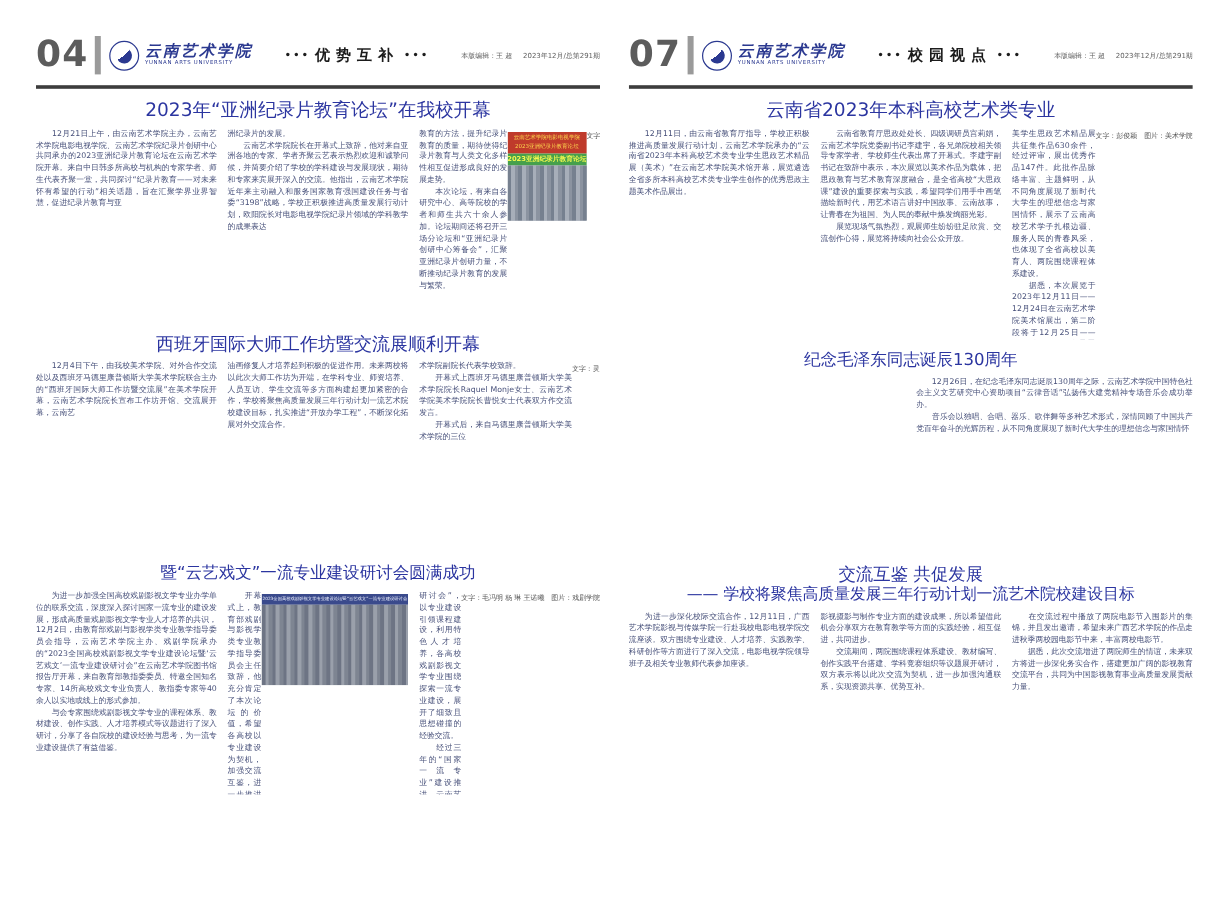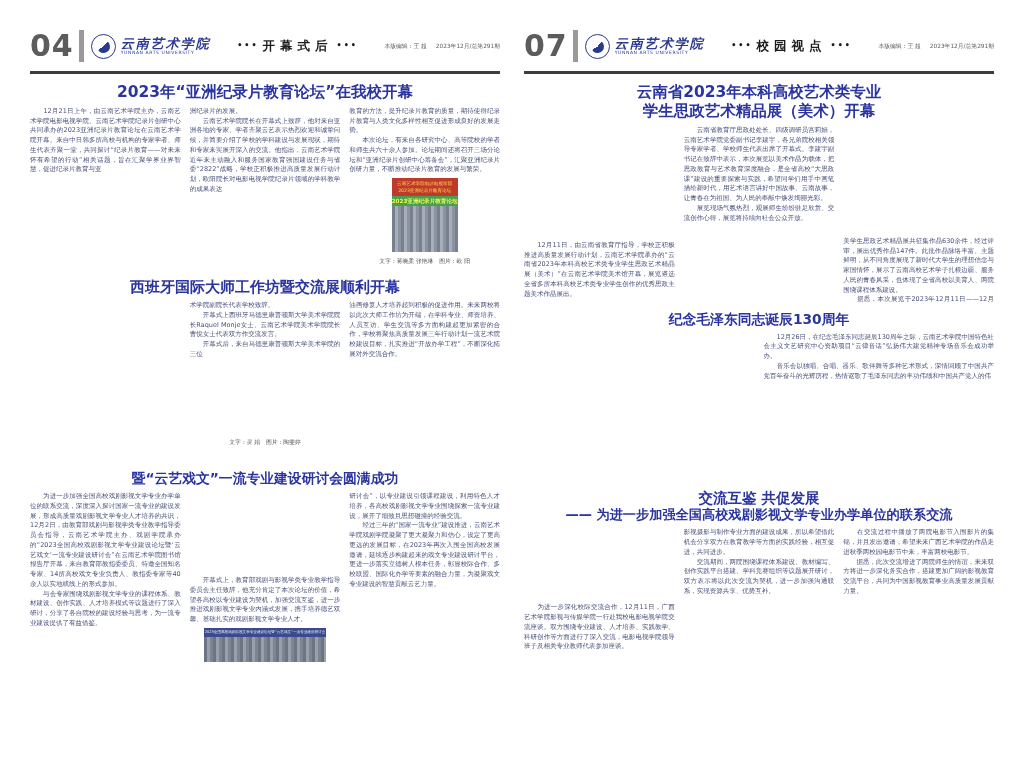--- a/index.html
+++ b/index.html
@@ -20,24 +20,24 @@
   .logo-cn{color:#2b3990;font-family:"DejaVu Serif","Liberation Serif",serif;
           font-size:13px;font-weight:bold;font-style:italic;line-height:1.05;letter-spacing:2px;}
   .logo-en{color:#2b3990;font-size:4.5px;letter-spacing:.6px;}
   .section{flex:1;text-align:center;font-size:12.5px;font-weight:bold;color:#1c1c1c;letter-spacing:5px;}
   .section .dots{font-size:8px;color:#1c1c1c;letter-spacing:2px;vertical-align:2px;margin:0 4px;}
   .meta{font-size:5.8px;color:#5e5e5e;display:flex;gap:9px;white-space:nowrap;}
   .rule{height:3px;background:#3d3d3d;margin-top:5px;}
 
   
   .article{margin-top:9px;}
-  .t1{margin:0 0 5px 0;text-align:center;color:#2b35a0;font-weight:bold;font-size:15.5px;line-height:1.22;}
+  .t1{margin:0 0 5px 0;text-align:center;color:#2b35a0;font-weight:normal;font-size:15.5px;line-height:1.22;}
   .t2{font-size:13.8px;}
   .cols{display:flex;gap:9px;overflow:hidden;}
-  .col{flex:1;min-width:0;display:flex;flex-direction:column;align-items:center;}
+  .col{flex:1;min-width:0;display:flex;flex-direction:row;}
   .txt{font-size:6.5px;line-height:1.5;color:#47507a;text-align:justify;white-space:pre-line;}
   .cap{font-size:5.8px;color:#555;text-align:center;margin-top:2px;white-space:nowrap;overflow:hidden;}
 
   
   .ph{position:relative;overflow:hidden;margin:3px 0;flex-shrink:0;}
 
   .ph-speaker{height:116px;background:linear-gradient(180deg,#1d2a52 0%,#263succ 0,#28386e 58%,#8095b8 76%,#a5b6ce 100%);}
   .fig-head{position:absolute;left:46%;top:22%;width:12%;height:13%;background:#d8c2ad;border-radius:50%;}
   .fig-body{position:absolute;left:36%;top:33%;width:32%;height:46%;background:#141b33;border-radius:42% 42% 6% 6%;}
 
@@ -109,21 +109,21 @@
     <div class="logo">
       <div class="emblem">
           <div class="emblem-core"></div>
         </div>
       <div>
         <div class="logo-cn">云南艺术学院</div>
         <div class="logo-en">YUNNAN ARTS UNIVERSITY</div>
       </div>
     </div>
     <div class="section">
-      <span class="dots">•••</span><span>开幕式后</span><span class="dots">•••</span>
+      <span class="dots">•••</span><span>优势互补</span><span class="dots">•••</span>
     </div>
     <div class="meta">
       <span>本版编辑：王 超</span>
       <span>2023年12月/总第291期</span>
     </div>
   </div>
   <div class="rule"></div>
 
   <div class="article">
     <h2 class="t1">2023年“亚洲纪录片教育论坛”在我校开幕</h2>
@@ -131,21 +131,21 @@
       <div class="col">
         <div class="txt">　　12月21日上午，由云南艺术学院主办，云南艺术学院电影电视学院、云南艺术学院纪录片创研中心共同承办的2023亚洲纪录片教育论坛在云南艺术学院开幕。来自中日韩多所高校与机构的专家学者、师生代表齐聚一堂，共同探讨“纪录片教育——对未来怀有希望的行动”相关话题，旨在汇聚学界业界智慧，促进纪录片教育与亚</div>
         <div class="ph ph-speaker">
           <div class="fig-head"></div>
           <div class="fig-body"></div>
 
         </div>
       </div>
       <div class="col">
         <div class="txt">洲纪录片的发展。
-　　云南艺术学院院长在开幕式上致辞，他对来自亚洲各地的专家、学者齐聚云艺表示热烈欢迎和诚挚问候，并简要介绍了学校的学科建设与发展现状，期待和专家来宾展开深入的交流。他指出，云南艺术学院近年来主动融入和服务国家教育强国建设任务与省委“2822”战略，学校正积极推进高质量发展行动计划，欧阳院长对电影电视学院纪录片领域的学科教学的成果表达</div>
+　　云南艺术学院院长在开幕式上致辞，他对来自亚洲各地的专家、学者齐聚云艺表示热烈欢迎和诚挚问候，并简要介绍了学校的学科建设与发展现状，期待和专家来宾展开深入的交流。他指出，云南艺术学院近年来主动融入和服务国家教育强国建设任务与省委“3198”战略，学校正积极推进高质量发展行动计划，欧阳院长对电影电视学院纪录片领域的学科教学的成果表达</div>
       </div>
       <div class="col">
         <div class="txt">教育的方法，提升纪录片教育的质量，期待使得纪录片教育与人类文化多样性相互促进形成良好的发展走势。
 　　本次论坛，有来自各研究中心、高等院校的学者和师生共六十余人参加。论坛期间还将召开三场分论坛和“亚洲纪录片创研中心筹备会”，汇聚亚洲纪录片创研力量，不断推动纪录片教育的发展与繁荣。</div>
         <div class="ph ph-forum-group">
           <div class="banner-red">
             <div>云南艺术学院电影电视学院</div>
             <div>2023亚洲纪录片教育论坛</div>
           </div>
           <div class="strip-green">2023亚洲纪录片教育论坛</div>
@@ -153,42 +153,43 @@
         </div>
         <div class="cap">文字：蒋晓柔 张艳琳　图片：欧 阳</div>
       </div>
     </div>
   </div>
 
   <div class="article">
     <h2 class="t1" style="font-size:15px">西班牙国际大师工作坊暨交流展顺利开幕</h2>
     <div class="cols" style="height:160px">
       <div class="col">
+        <div class="txt">　　12月4日下午，由我校美术学院、对外合作交流处以及西班牙马德里康普顿斯大学美术学院联合主办的“西班牙国际大师工作坊暨交流展”在美术学院开幕，云南艺术学院院长宣布工作坊开馆、交流展开幕，云南艺</div>
         <div class="ph ph-certificate">
           <div class="cert-a"></div>
           <div class="cert-b"></div>
           <div class="cert-paper"></div>
+        </div>
+      </div>
+      <div class="col">
+        <div class="txt">油画修复人才培养起到积极的促进作用。未来两校将以此次大师工作坊为开端，在学科专业、师资培养、人员互访、学生交流等多方面构建起更加紧密的合作，学校将聚焦高质量发展三年行动计划一流艺术院校建设目标，扎实推进“开放办学工程”，不断深化拓展对外交流合作。</div>
+        <div class="ph ph-gallery">
+          <div class="art-row"></div>
+          <div class="gal-fig"></div>
+          <div class="gal-fig2"></div>
         </div>
       </div>
       <div class="col">
         <div class="txt">术学院副院长代表学校致辞。
 　　开幕式上西班牙马德里康普顿斯大学美术学院院长Raquel Monje女士、云南艺术学院美术学院院长曹悦女士代表双方作交流发言。
 　　开幕式后，来自马德里康普顿斯大学美术学院的三位</div>
         <div class="ph ph-group-outdoor">
           <div class="gcrowd"></div>
         </div>
         <div class="cap">文字：灵 娟　图片：陶雯婷</div>
-      </div>
-      <div class="col">
-        <div class="txt">油画修复人才培养起到积极的促进作用。未来两校将以此次大师工作坊为开端，在学科专业、师资培养、人员互访、学生交流等多方面构建起更加紧密的合作，学校将聚焦高质量发展三年行动计划一流艺术院校建设目标，扎实推进“开放办学工程”，不断深化拓展对外交流合作。</div>
-        <div class="ph ph-gallery">
-          <div class="art-row"></div>
-          <div class="gal-fig"></div>
-          <div class="gal-fig2"></div>
-        </div>
       </div>
     </div>
   </div>
 
   <div class="article">
     <h2 class="t1 t2">
         <span style="display:block">暨“云艺戏文”一流专业建设研讨会圆满成功</span>
       </h2>
     <div class="cols" style="height:258px">
       <div class="col">
@@ -235,21 +236,20 @@
     <div class="meta">
       <span>本版编辑：王 超</span>
       <span>2023年12月/总第291期</span>
     </div>
   </div>
   <div class="rule"></div>
 
   <div class="article">
     <h2 class="t1">
         <span style="display:block">云南省2023年本科高校艺术类专业</span>
-        <span style="display:block">学生思政艺术精品展（美术）开幕</span>
       </h2>
     <div class="cols" style="height:176px">
       <div class="col">
         <div class="ph ph-expo-entry" style="margin-top:0">
           <div class="expo-banner">美</div>
           <div class="expo-crowd"></div>
         </div>
         <div class="txt">　　12月11日，由云南省教育厅指导，学校正积极推进高质量发展行动计划，云南艺术学院承办的“云南省2023年本科高校艺术类专业学生思政艺术精品展（美术）”在云南艺术学院美术馆开幕，展览遴选全省多所本科高校艺术类专业学生创作的优秀思政主题美术作品展出。</div>
       </div>
       <div class="col">
@@ -277,29 +277,29 @@
       <div class="col">
         <div class="ph ph-stage" style="margin-top:0">
           <div class="stage-fig"></div>
         </div>
         <div class="ph ph-costume">
           <div class="cost-row"></div>
         </div>
       </div>
       <div class="col">
         <div class="txt">　　12月26日，在纪念毛泽东同志诞辰130周年之际，云南艺术学院中国特色社会主义文艺研究中心资助项目“云律音话”弘扬伟大建党精神专场音乐会成功举办。
-　　音乐会以独唱、合唱、器乐、歌伴舞等多种艺术形式，深情回顾了中国共产党百年奋斗的光辉历程，热情讴歌了毛泽东同志的丰功伟绩和中国共产党人的伟</div>
+　　音乐会以独唱、合唱、器乐、歌伴舞等多种艺术形式，深情回顾了中国共产党百年奋斗的光辉历程，从不同角度展现了新时代大学生的理想信念与家国情怀</div>
       </div>
     </div>
   </div>
 
   <div class="article">
     <h2 class="t1" style="font-size:14.5px">
         <span style="display:block">交流互鉴 共促发展</span>
-        <span style="display:block;font-size:13.2px">—— 为进一步加强全国高校戏剧影视文学专业办学单位的联系交流</span>
+        <span style="display:block;font-size:13.2px">—— 学校将聚焦高质量发展三年行动计划一流艺术院校建设目标</span>
       </h2>
     <div class="cols" style="height:238px">
       <div class="col">
         <div class="ph ph-building" style="margin-top:0">
           <div class="led">热烈欢迎广西艺术学院影视与传媒学院莅临我校交流</div>
         </div>
         <div class="txt">　　为进一步深化校际交流合作，12月11日，广西艺术学院影视与传媒学院一行赴我校电影电视学院交流座谈。双方围绕专业建设、人才培养、实践教学、科研创作等方面进行了深入交流，电影电视学院领导班子及相关专业教师代表参加座谈。</div>
       </div>
       <div class="col">
         <div class="txt" style="flex:1">影视摄影与制作专业方面的建设成果，所以希望借此机会分享双方在教育教学等方面的实践经验，相互促进，共同进步。

